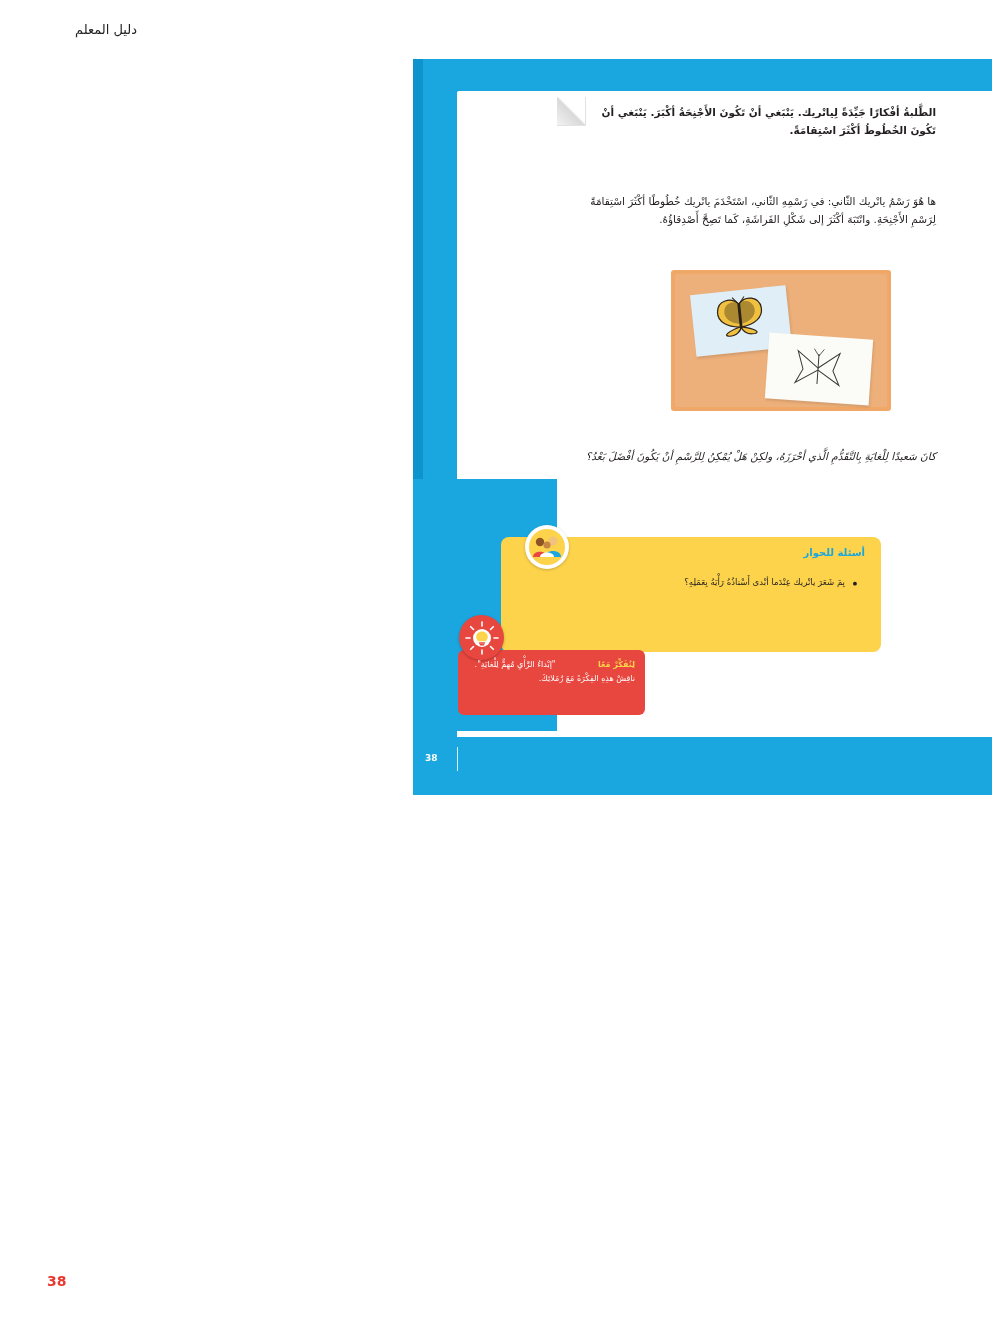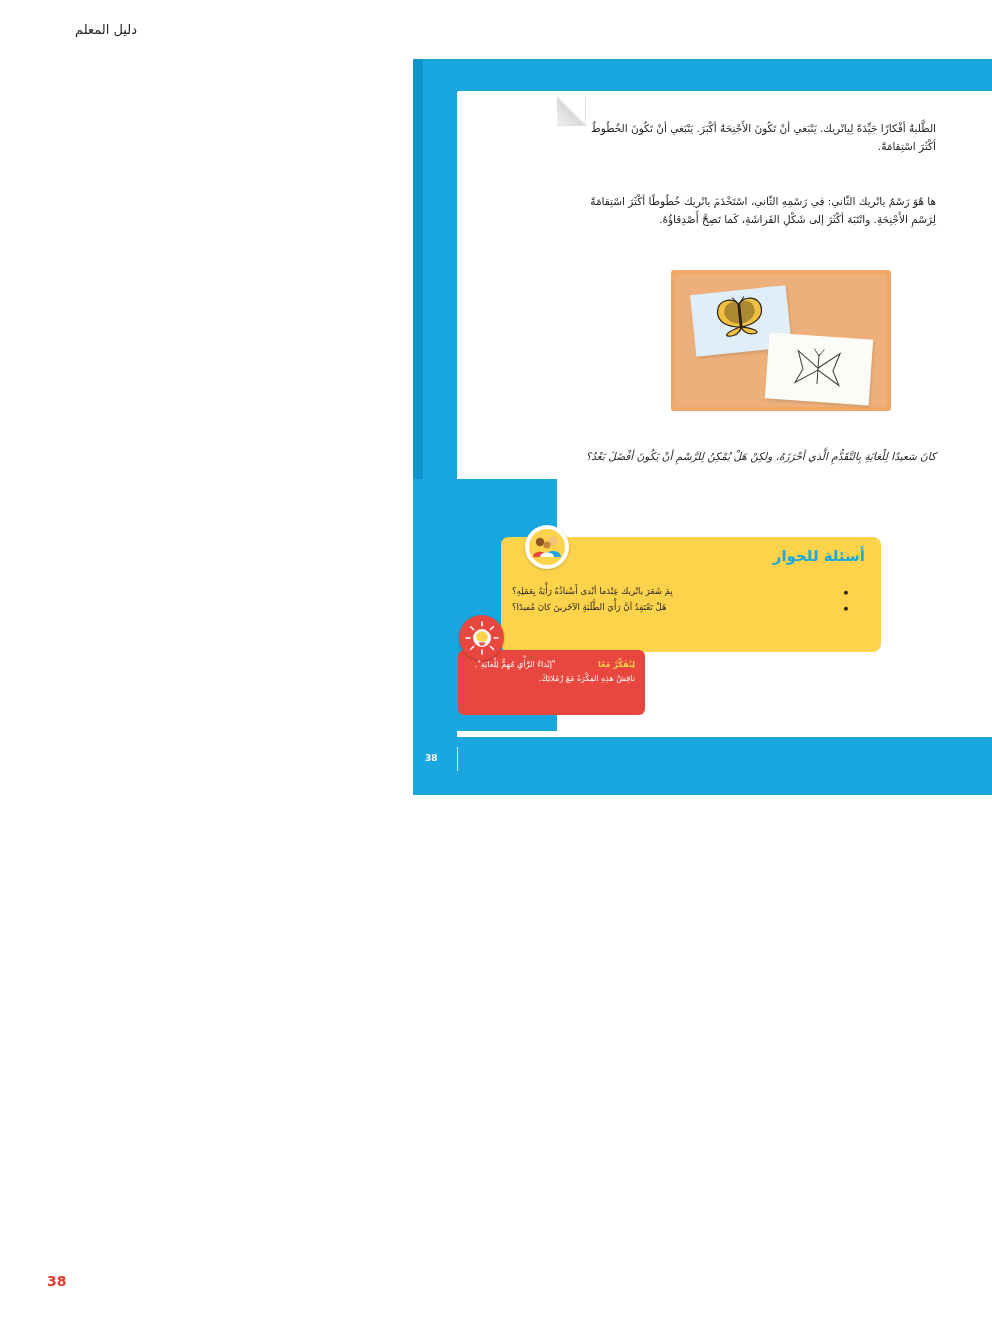--- a/index.html
+++ b/index.html
@@ -94,21 +94,21 @@
   }
 
   .body-text {
     position: absolute;
     direction: rtl;
     text-align: right;
     color: #231f20;
     font-size: 10.5px;
     line-height: 1.75;
   }
-  .para1 { left: 168px; top: 60px; width: 355px; }
+  .para1 { left: 168px; top: 44px; width: 355px; font-weight: bold; }
   .para2 { left: 168px; top: 133px; width: 355px; }
   .para3 { left: 168px; top: 388px; width: 355px; font-style: italic; }
 
   
   .illustration {
     position: absolute;
     left: 258px;
     top: 211px;
     width: 220px;
     height: 141px;
@@ -166,37 +166,37 @@
     top: 478px;
     width: 380px;
     height: 115px;
     background: #fcd34a;
     border-radius: 8px;
   }
   .discuss-title {
     position: absolute;
     right: 16px;
     top: 10px;
-    font-size: 15px;
+    font-size: 10px;
     font-weight: bold;
     color: #1aa7e0;
     direction: rtl;
   }
   .discuss-list {
     position: absolute;
     right: 16px;
     top: 30px;
     width: 336px;
     direction: rtl;
-    text-align: left;
+    text-align: right;
     font-size: 8.6px;
     color: #231f20;
     line-height: 1.85;
     list-style: none;
-    margin: 17px;
+    margin: 8px;
     padding: 0;
   }
   .discuss-list li {
     position: relative;
     padding-right: 12px;
   }
   .discuss-list li:before {
     content: "\25CF";
     position: absolute;
     right: 0;
@@ -332,21 +332,20 @@
       </svg>
     </div>
   </div>
 
   <div class="body-text para3">كانَ سَعيدًا لِلْغايَةِ بِالتَّقَدُّمِ الَّذي أحْرَزَهُ، ولكِنْ هَلْ يُمْكِنُ لِلرَّسْمِ أنْ يَكُونَ أفْضَلَ بَعْدُ؟</div>
 
   <div class="discuss-box">
     <div class="discuss-title">أسئلة للحوار</div>
     <ul class="discuss-list">
       <li>بِمَ شَعَرَ يانْريك عِنْدَما أبْدى أَسْتاذُهُ رَأْيَهُ بِعَمَلِهِ؟</li>
-      <li>هَلْ تَعْتَقِدُ أنَّ رَأْيَ الطَّلَبَةِ الآخَرينَ كانَ مُفيدًا؟</li>
     </ul>
   </div>
 
   <div class="avatar-badge">
     <div class="avatar-inner">
       <svg viewBox="0 0 36 36" width="36" height="36">
         <circle cx="11" cy="13" r="4.2" fill="#8d5524"></circle>
         <path d="M4 28 C4 21 18 21 18 28 Z" fill="#e8473f"></path>
         <circle cx="24" cy="12" r="4.6" fill="#f1c27d"></circle>
         <path d="M16 28 C16 20 32 20 32 28 Z" fill="#1aa7e0"></path>

